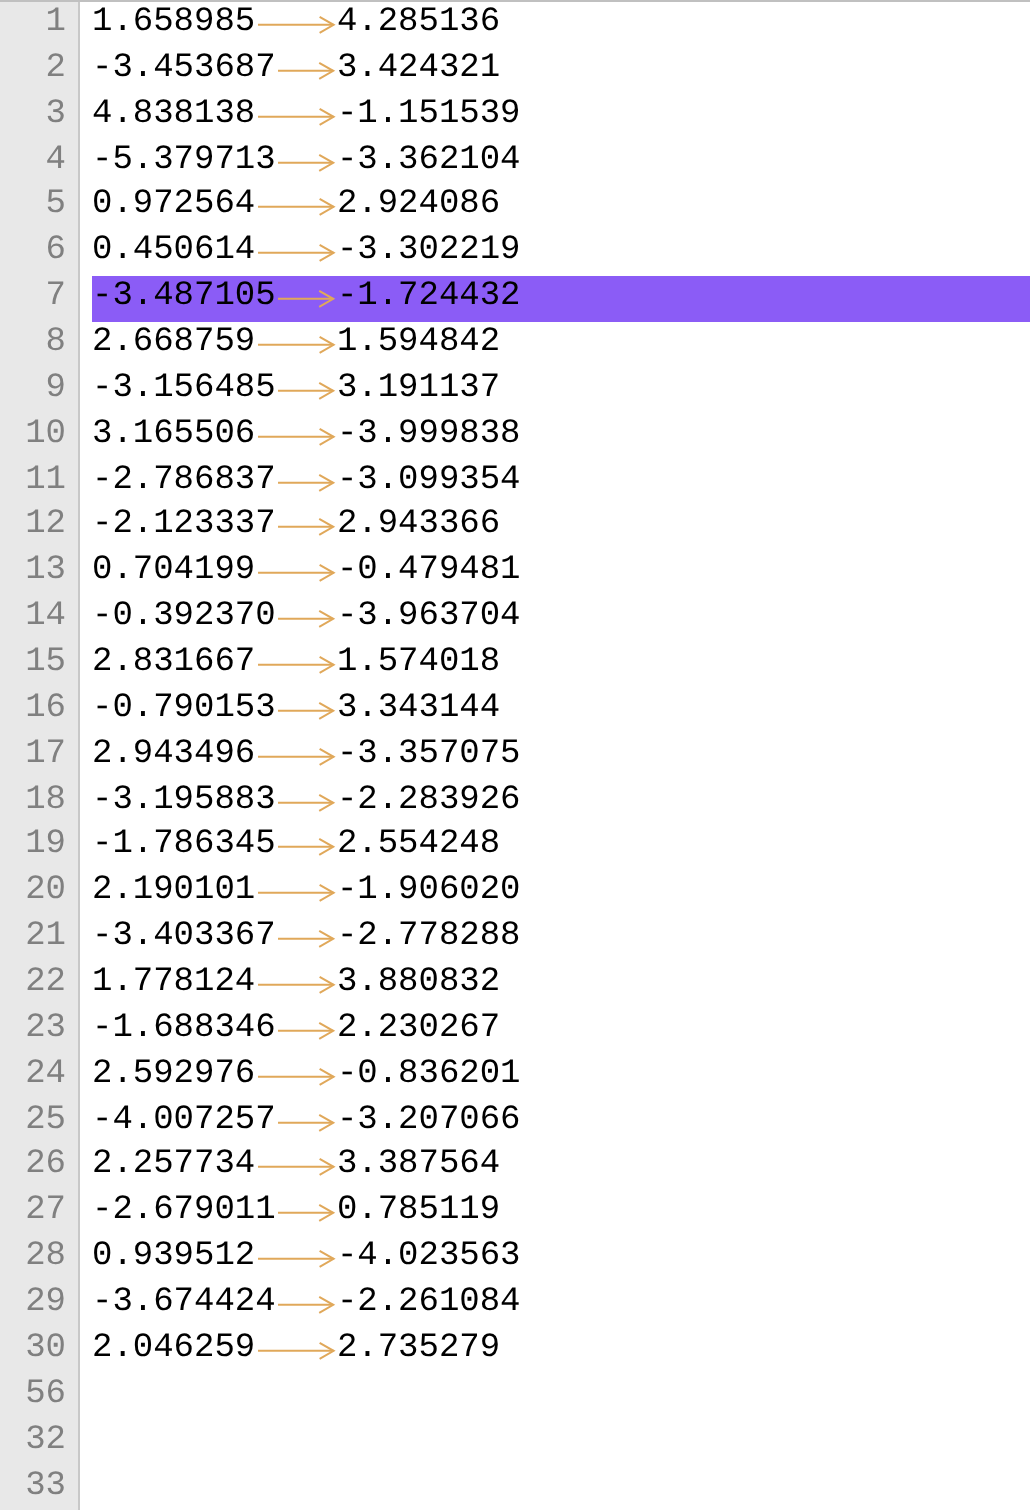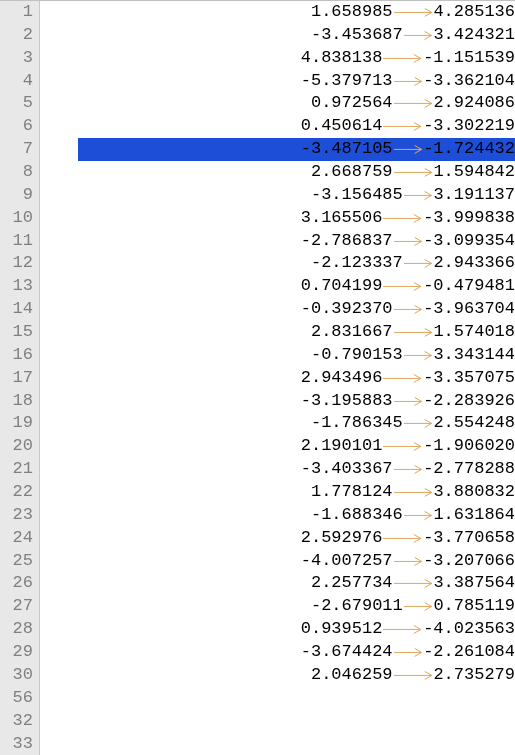--- a/index.html
+++ b/index.html
@@ -29,30 +29,28 @@
     user-select: none;
     width: 40px;
   }
   .gutter .gline {
     height: 22.87px;
   }
   .content {
     flex: 1;
     position: relative;
     padding-left: 6px;
-    text-align: right;
   }
   .line {
     height: 22.87px;
     white-space: pre;
     color: #000000;
   }
   .line.highlight {
-    background: #1d4ed8;
-    margin-left: 32px;
+    background: #8b5cf6;
   }
   .cell {
     display: inline-block;
     vertical-align: top;
   }
   .arrow {
     display: inline-block;
     vertical-align: top;
     color: #e0a85a;
     position: relative;
@@ -186,25 +184,25 @@
     <line x1="1" y1="11.435" x2="28.609375" y2="11.435" stroke="#e0a85a" stroke-width="1"></line>
     <polyline points="21.609375,7.4350000000000005 28.609375,11.435 21.609375,15.435" fill="none" stroke="#e0a85a" stroke-width="1"></polyline>
   </svg></span><span class="cell">-2.778288</span></div>
       <div class="line"><span class="cell">1.778124</span><span class="arrow"><svg width="40.8125" height="22.87" viewBox="0 0 40.8125 22.87">
     <line x1="1" y1="11.435" x2="38.8125" y2="11.435" stroke="#e0a85a" stroke-width="1"></line>
     <polyline points="31.8125,7.4350000000000005 38.8125,11.435 31.8125,15.435" fill="none" stroke="#e0a85a" stroke-width="1"></polyline>
   </svg></span><span class="cell">3.880832</span></div>
       <div class="line"><span class="cell">-1.688346</span><span class="arrow"><svg width="30.609375" height="22.87" viewBox="0 0 30.609375 22.87">
     <line x1="1" y1="11.435" x2="28.609375" y2="11.435" stroke="#e0a85a" stroke-width="1"></line>
     <polyline points="21.609375,7.4350000000000005 28.609375,11.435 21.609375,15.435" fill="none" stroke="#e0a85a" stroke-width="1"></polyline>
-  </svg></span><span class="cell">1.631864</span></div>
+  </svg></span><span class="cell">2.230267</span></div>
       <div class="line"><span class="cell">2.592976</span><span class="arrow"><svg width="40.8125" height="22.87" viewBox="0 0 40.8125 22.87">
     <line x1="1" y1="11.435" x2="38.8125" y2="11.435" stroke="#e0a85a" stroke-width="1"></line>
     <polyline points="31.8125,7.4350000000000005 38.8125,11.435 31.8125,15.435" fill="none" stroke="#e0a85a" stroke-width="1"></polyline>
-  </svg></span><span class="cell">-3.770658</span></div>
+  </svg></span><span class="cell">-0.836201</span></div>
       <div class="line"><span class="cell">-4.007257</span><span class="arrow"><svg width="30.609375" height="22.87" viewBox="0 0 30.609375 22.87">
     <line x1="1" y1="11.435" x2="28.609375" y2="11.435" stroke="#e0a85a" stroke-width="1"></line>
     <polyline points="21.609375,7.4350000000000005 28.609375,11.435 21.609375,15.435" fill="none" stroke="#e0a85a" stroke-width="1"></polyline>
   </svg></span><span class="cell">-3.207066</span></div>
       <div class="line"><span class="cell">2.257734</span><span class="arrow"><svg width="40.8125" height="22.87" viewBox="0 0 40.8125 22.87">
     <line x1="1" y1="11.435" x2="38.8125" y2="11.435" stroke="#e0a85a" stroke-width="1"></line>
     <polyline points="31.8125,7.4350000000000005 38.8125,11.435 31.8125,15.435" fill="none" stroke="#e0a85a" stroke-width="1"></polyline>
   </svg></span><span class="cell">3.387564</span></div>
       <div class="line"><span class="cell">-2.679011</span><span class="arrow"><svg width="30.609375" height="22.87" viewBox="0 0 30.609375 22.87">
     <line x1="1" y1="11.435" x2="28.609375" y2="11.435" stroke="#e0a85a" stroke-width="1"></line>

